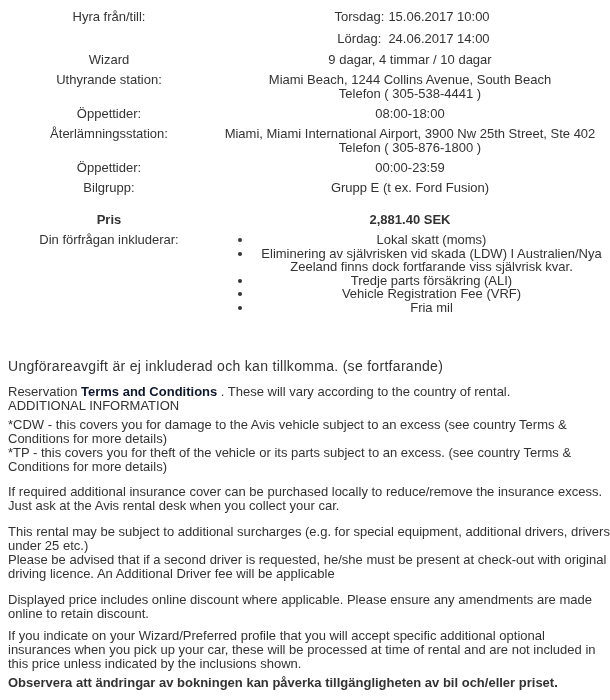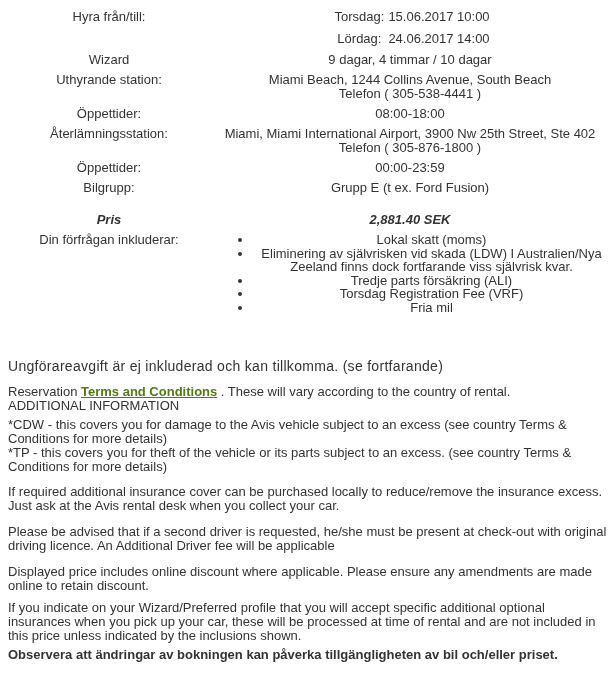--- a/index.html
+++ b/index.html
@@ -10,34 +10,34 @@
     font-size:13px;line-height:14px;
     padding:6px 0 0 8px;
   }
   .details{width:602px;text-align:center;}
   .row{display:flex;padding:3px 0 3px 0;}
   .row.daterow{padding:4px 0 4px 0;}
   .lbl{width:202px;flex-shrink:0;}
   .val{flex:1;min-width:0;}
   .vline{white-space:nowrap;}
   .day{display:inline-block;width:58px;}
-  .bold{font-weight:bold;font-style:italic;}
+  .bold{font-weight:bold;}
   .spacer{height:12px;}
   ul.incl{margin:0;padding:0 0 0 43px;line-height:13.5px;}
   ul.incl li{margin:0;padding:0;}
   .notices{margin-top:40px;width:602px;}
   .para{margin:12px 0 0 0;}
   .para div{margin:0;}
   .young{font-size:14px;line-height:18px;letter-spacing:0.3px;margin:0;}
   .resv{margin-top:10px;}
   .cdw{margin-top:5px;}
   .ifreq{margin-top:11px;}
   .wizard{margin-top:8px;}
   .final{margin-top:5px;font-weight:bold;}
-  a.terms{color:#4d7c0f;font-weight:bold;text-decoration:underline;cursor:pointer;}
+  a.terms{color:#0f172a;font-weight:bold;cursor:pointer;}
 </style>
 </head>
 <body>
 
 <div class="details">
 
   <div class="row daterow">
     <div class="lbl">Hyra från/till:</div>
     <div class="val vline"><span class="day">Torsdag:</span><span>15.06.2017 10:00</span></div>
   </div>
@@ -90,21 +90,21 @@
     <div class="val vline bold">2,881.40 SEK</div>
   </div>
 
   <div class="row">
     <div class="lbl">Din förfrågan inkluderar:</div>
     <div class="val">
       <ul class="incl">
         <li>Lokal skatt (moms)</li>
         <li>Eliminering av självrisken vid skada (LDW) I Australien/Nya Zeeland finns dock fortfarande viss självrisk kvar.</li>
         <li>Tredje parts försäkring (ALI)</li>
-        <li>Torsdag Registration Fee (VRF)</li>
+        <li>Vehicle Registration Fee (VRF)</li>
         <li>Fria mil</li>
       </ul>
     </div>
   </div>
 
 </div>
 
 <div class="notices">
 
   <p class="young">Ungförareavgift är ej inkluderad och kan tillkomma. (se fortfarande)</p>
@@ -117,20 +117,21 @@
   <div class="para cdw">
     <div>*CDW - this covers you for damage to the Avis vehicle subject to an excess (see country Terms &amp; Conditions for more details)</div>
     <div>*TP - this covers you for theft of the vehicle or its parts subject to an excess. (see country Terms &amp; Conditions for more details)</div>
   </div>
 
   <div class="para ifreq">
     <div>If required additional insurance cover can be purchased locally to reduce/remove the insurance excess. Just ask at the Avis rental desk when you collect your car.</div>
   </div>
 
   <div class="para">
+    <div>This rental may be subject to additional surcharges (e.g. for special equipment, additional drivers, drivers under 25 etc.)</div>
     <div>Please be advised that if a second driver is requested, he/she must be present at check-out with original driving licence. An Additional Driver fee will be applicable</div>
   </div>
 
   <div class="para">
     <div>Displayed price includes online discount where applicable. Please ensure any amendments are made online to retain discount.</div>
   </div>
 
   <div class="para wizard">
     <div>If you indicate on your Wizard/Preferred profile that you will accept specific additional optional insurances when you pick up your car, these will be processed at time of rental and are not included in this price unless indicated by the inclusions shown.</div>
   </div>

